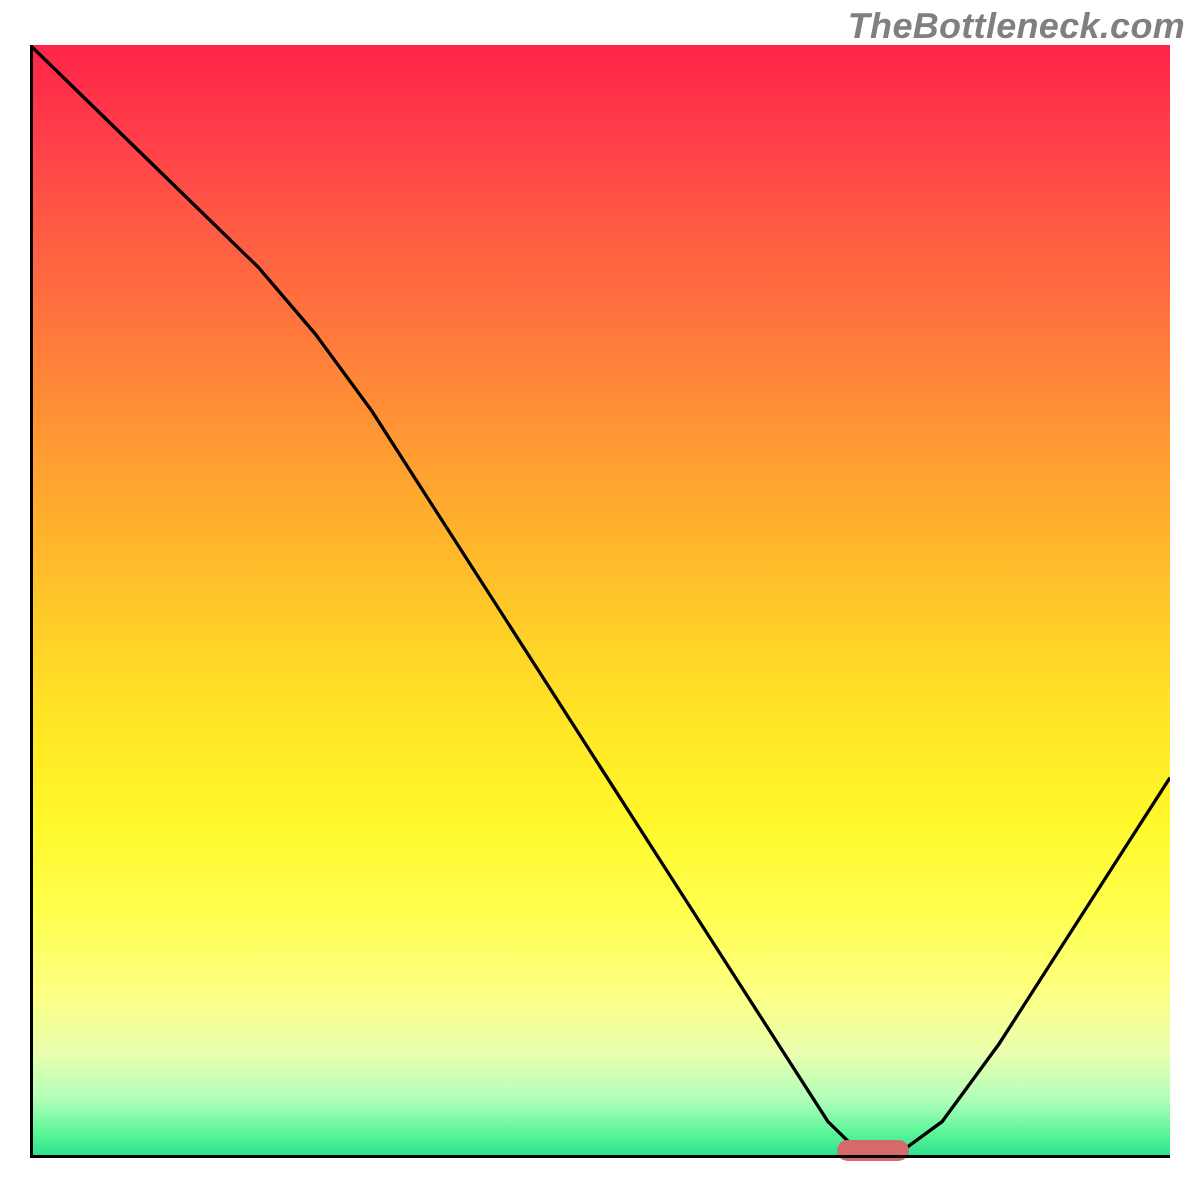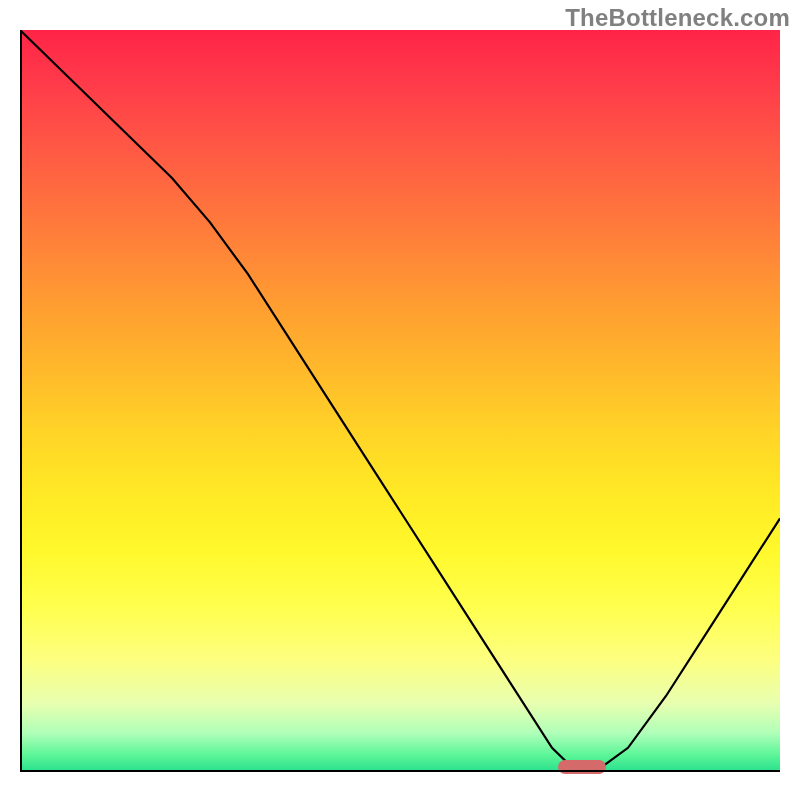--- a/index.html
+++ b/index.html
@@ -7,20 +7,21 @@
     padding: 0;
     width: 800px;
     height: 800px;
     background: #ffffff;
     font-family: Arial, Helvetica, sans-serif;
   }
   .container {
     position: relative;
     width: 800px;
     height: 800px;
+    font-style: italic;
   }
   .watermark {
     position: absolute;
     top: 4px;
     right: 10px;
     font-size: 24px;
     font-weight: bold;
     color: #808080;
     letter-spacing: 0.2px;
     z-index: 5;

